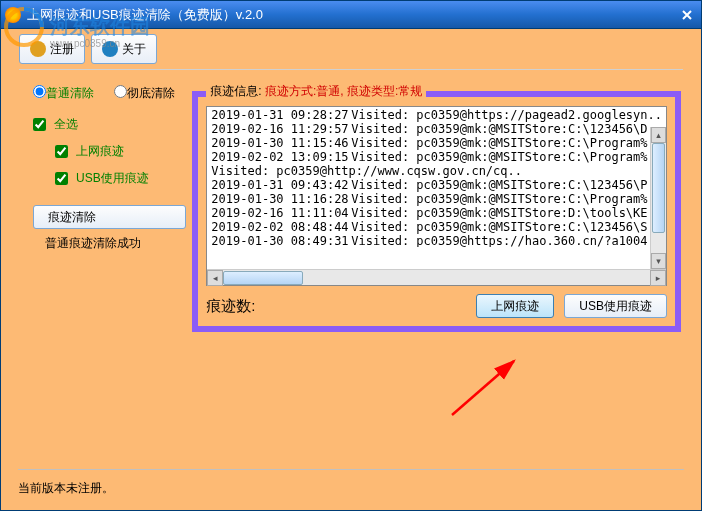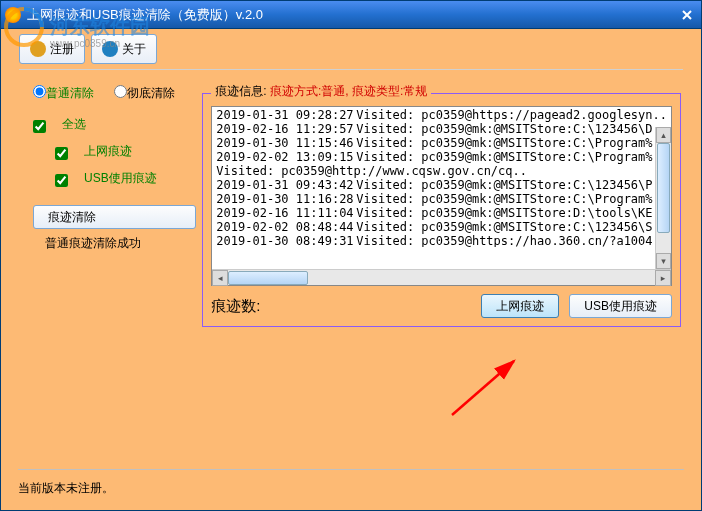--- a/index.html
+++ b/index.html
@@ -16,24 +16,24 @@
 .ti-exit{background:#c04040;border-radius:2px}
 .ti-reg{background:#e0a020;border-radius:50%}
 .ti-about{background:#2080c0;border-radius:50%}
 .sep{height:6px;border-top:1px solid #d0d0d0;margin:0 18px}
 .content{padding:10px 20px 6px 20px}
 .radio-group{display:flex;gap:20px;padding-left:12px}
 .radio-opt{display:flex;align-items:flex-start;cursor:pointer}
 .radio-opt input{margin:0}
 .lbl-green{color:#008000}
 .tree{padding-left:12px;margin-top:14px}
-.tree .node{display:flex;align-items:flex-end;gap:16px;margin-bottom:10px;cursor:pointer}
+.tree .node{display:flex;align-items:center;gap:8px;margin-bottom:10px;cursor:pointer}
 .tree .child{padding-left:22px}
 .tree input[type=checkbox]{accent-color:green}
-.fieldset{border:1px solid #8b5cf6;margin-left:6px;padding:2px 8px 8px 8px;width:440px}
+.fieldset{border:6px solid #8b5cf6;margin-left:6px;padding:2px 8px 8px 8px;width:440px}
 .fieldset .legend{font-size:12px;padding:0 4px;position:relative;top:-2px}
 .fieldset .legend .red{color:#d00000}
 .tablewrap{border:1px solid #888;height:180px;margin-top:2px;background:#fff;position:relative}
 .thead{display:flex;background:linear-gradient(to bottom,#fdfdfd,#eef3fa);border-bottom:1px solid #b8c8d8;height:20px;font-size:12px}
 .thead .th{border-right:1px solid #b8c8d8;text-align:center;line-height:20px}
 .thead .th1{width:140px}
 .thead .th2{flex:1}
 .tbody{height:140px;overflow:hidden;font-family:SimSun,monospace;font-size:12px;line-height:14px;white-space:nowrap;padding:1px 4px}
 .tbody .tr{display:flex}
 .tbody .td1{width:140px;flex-shrink:0}

